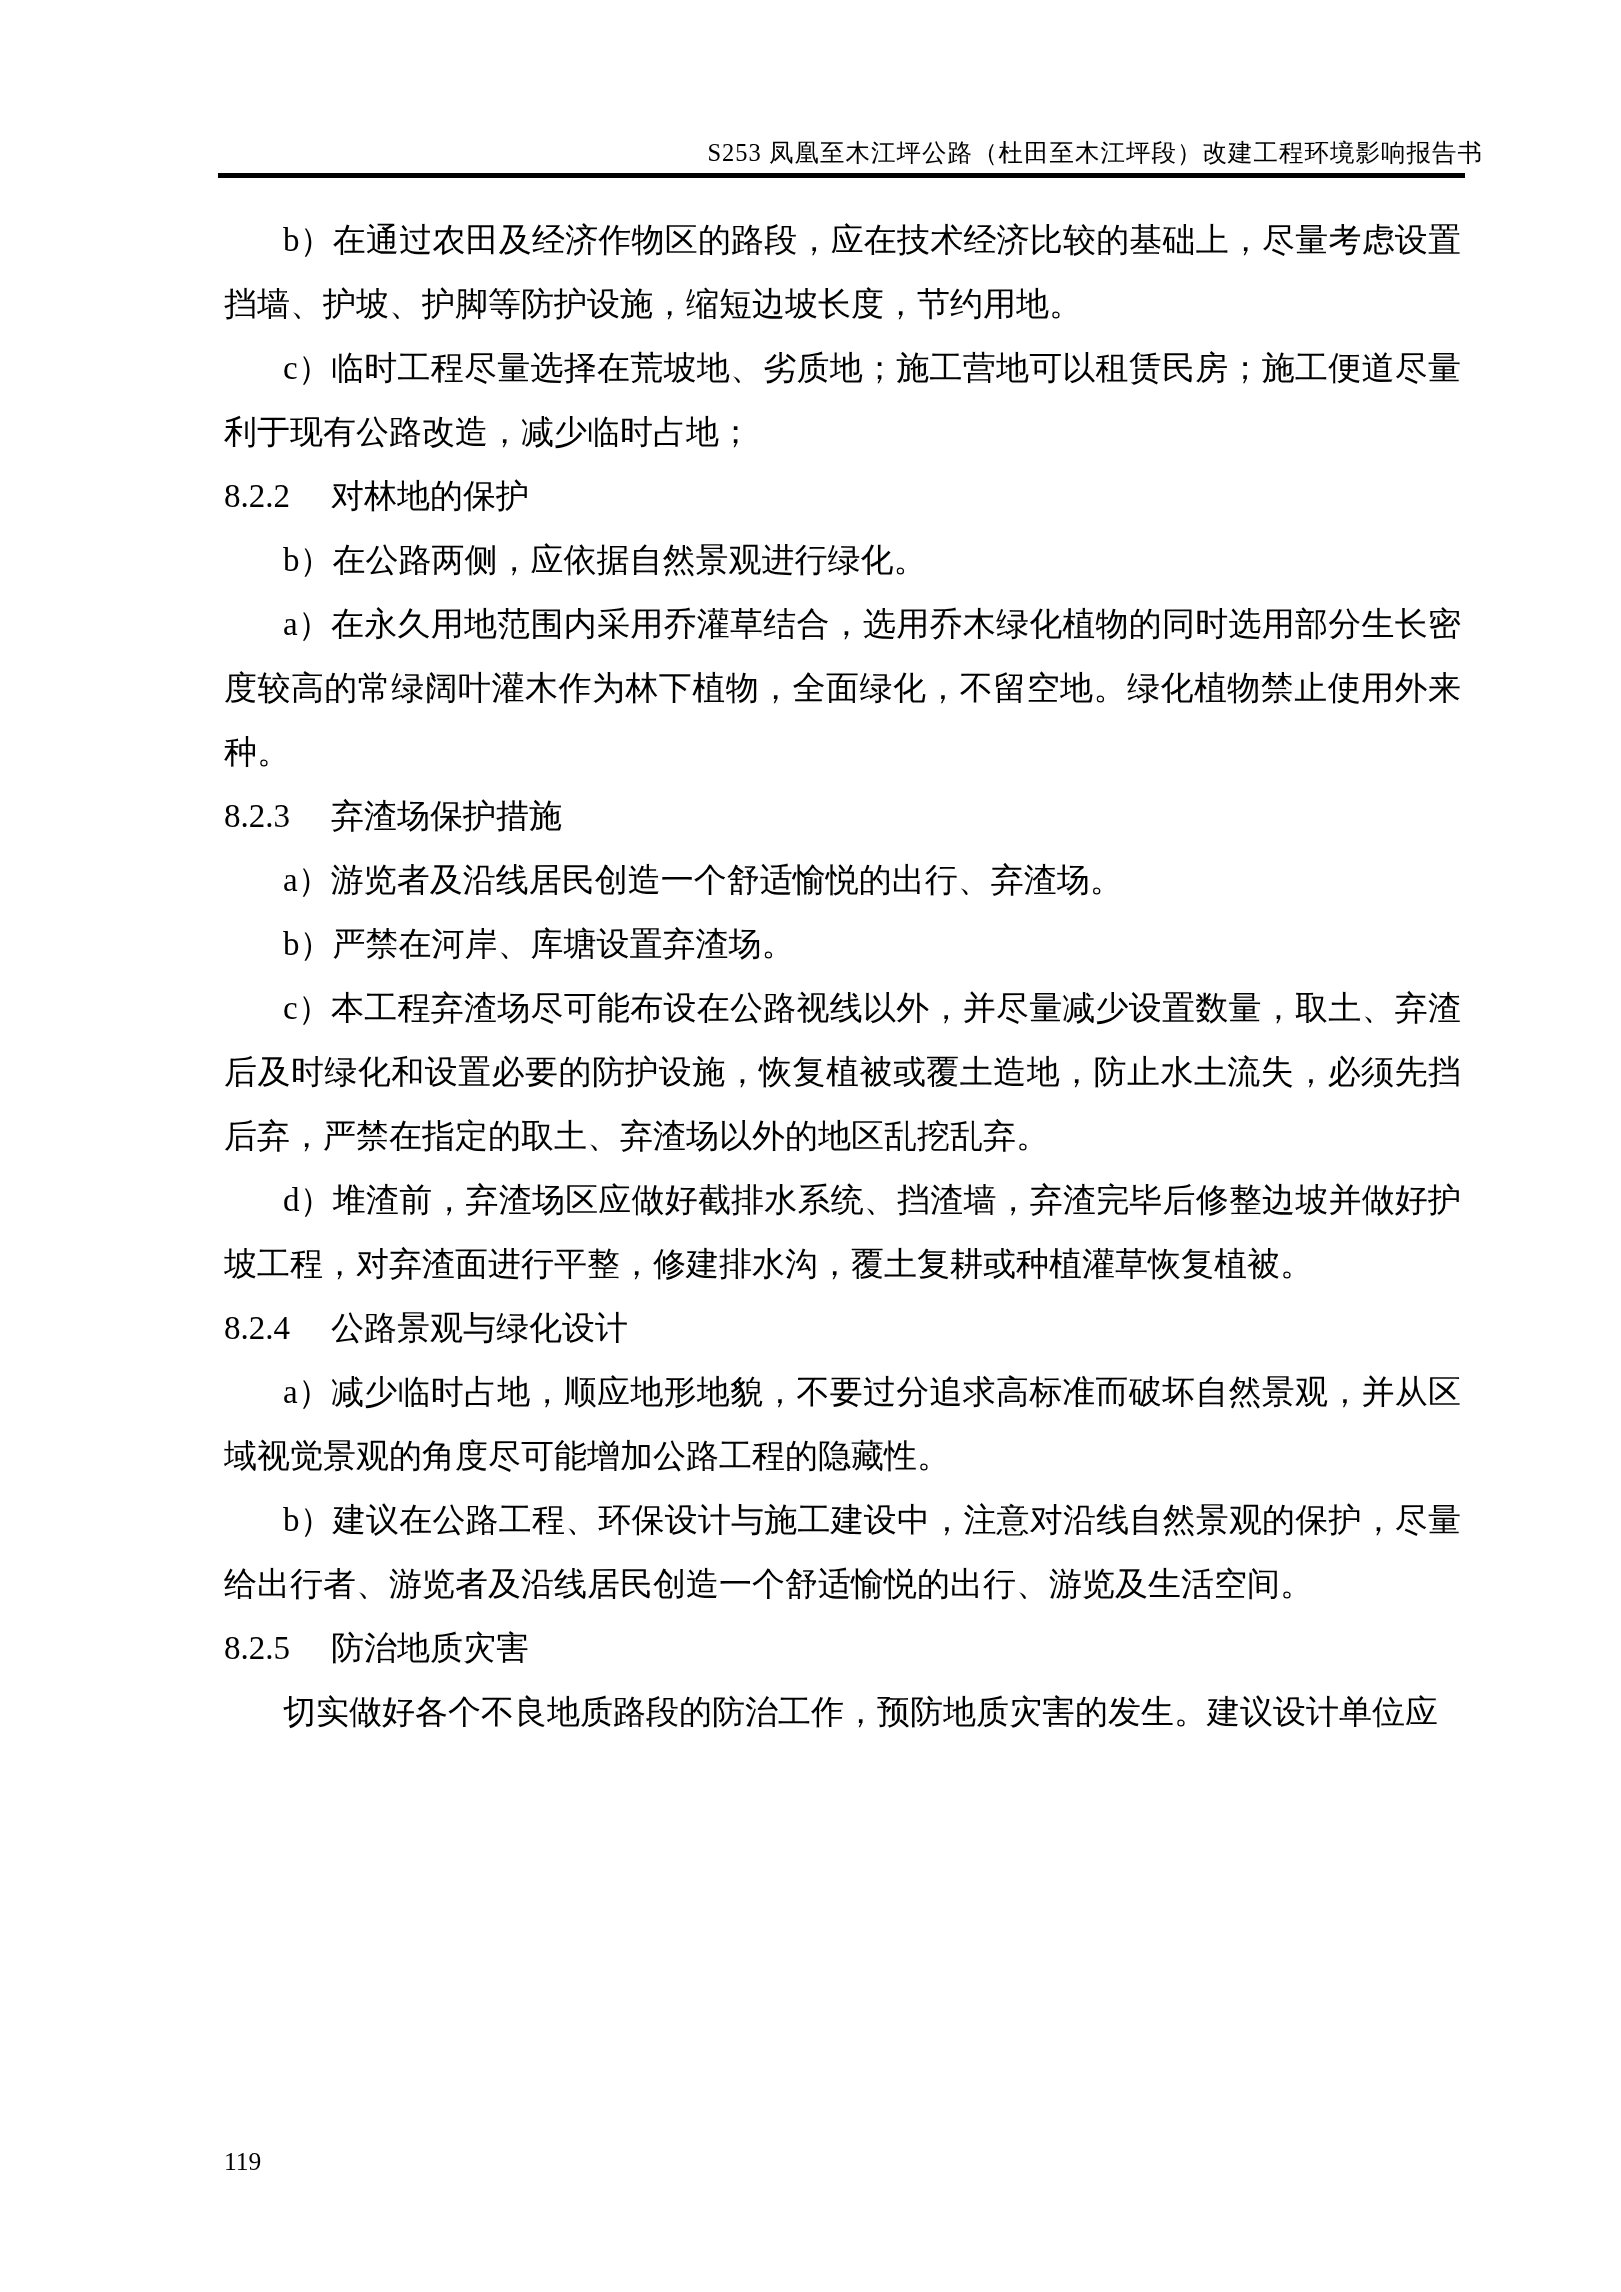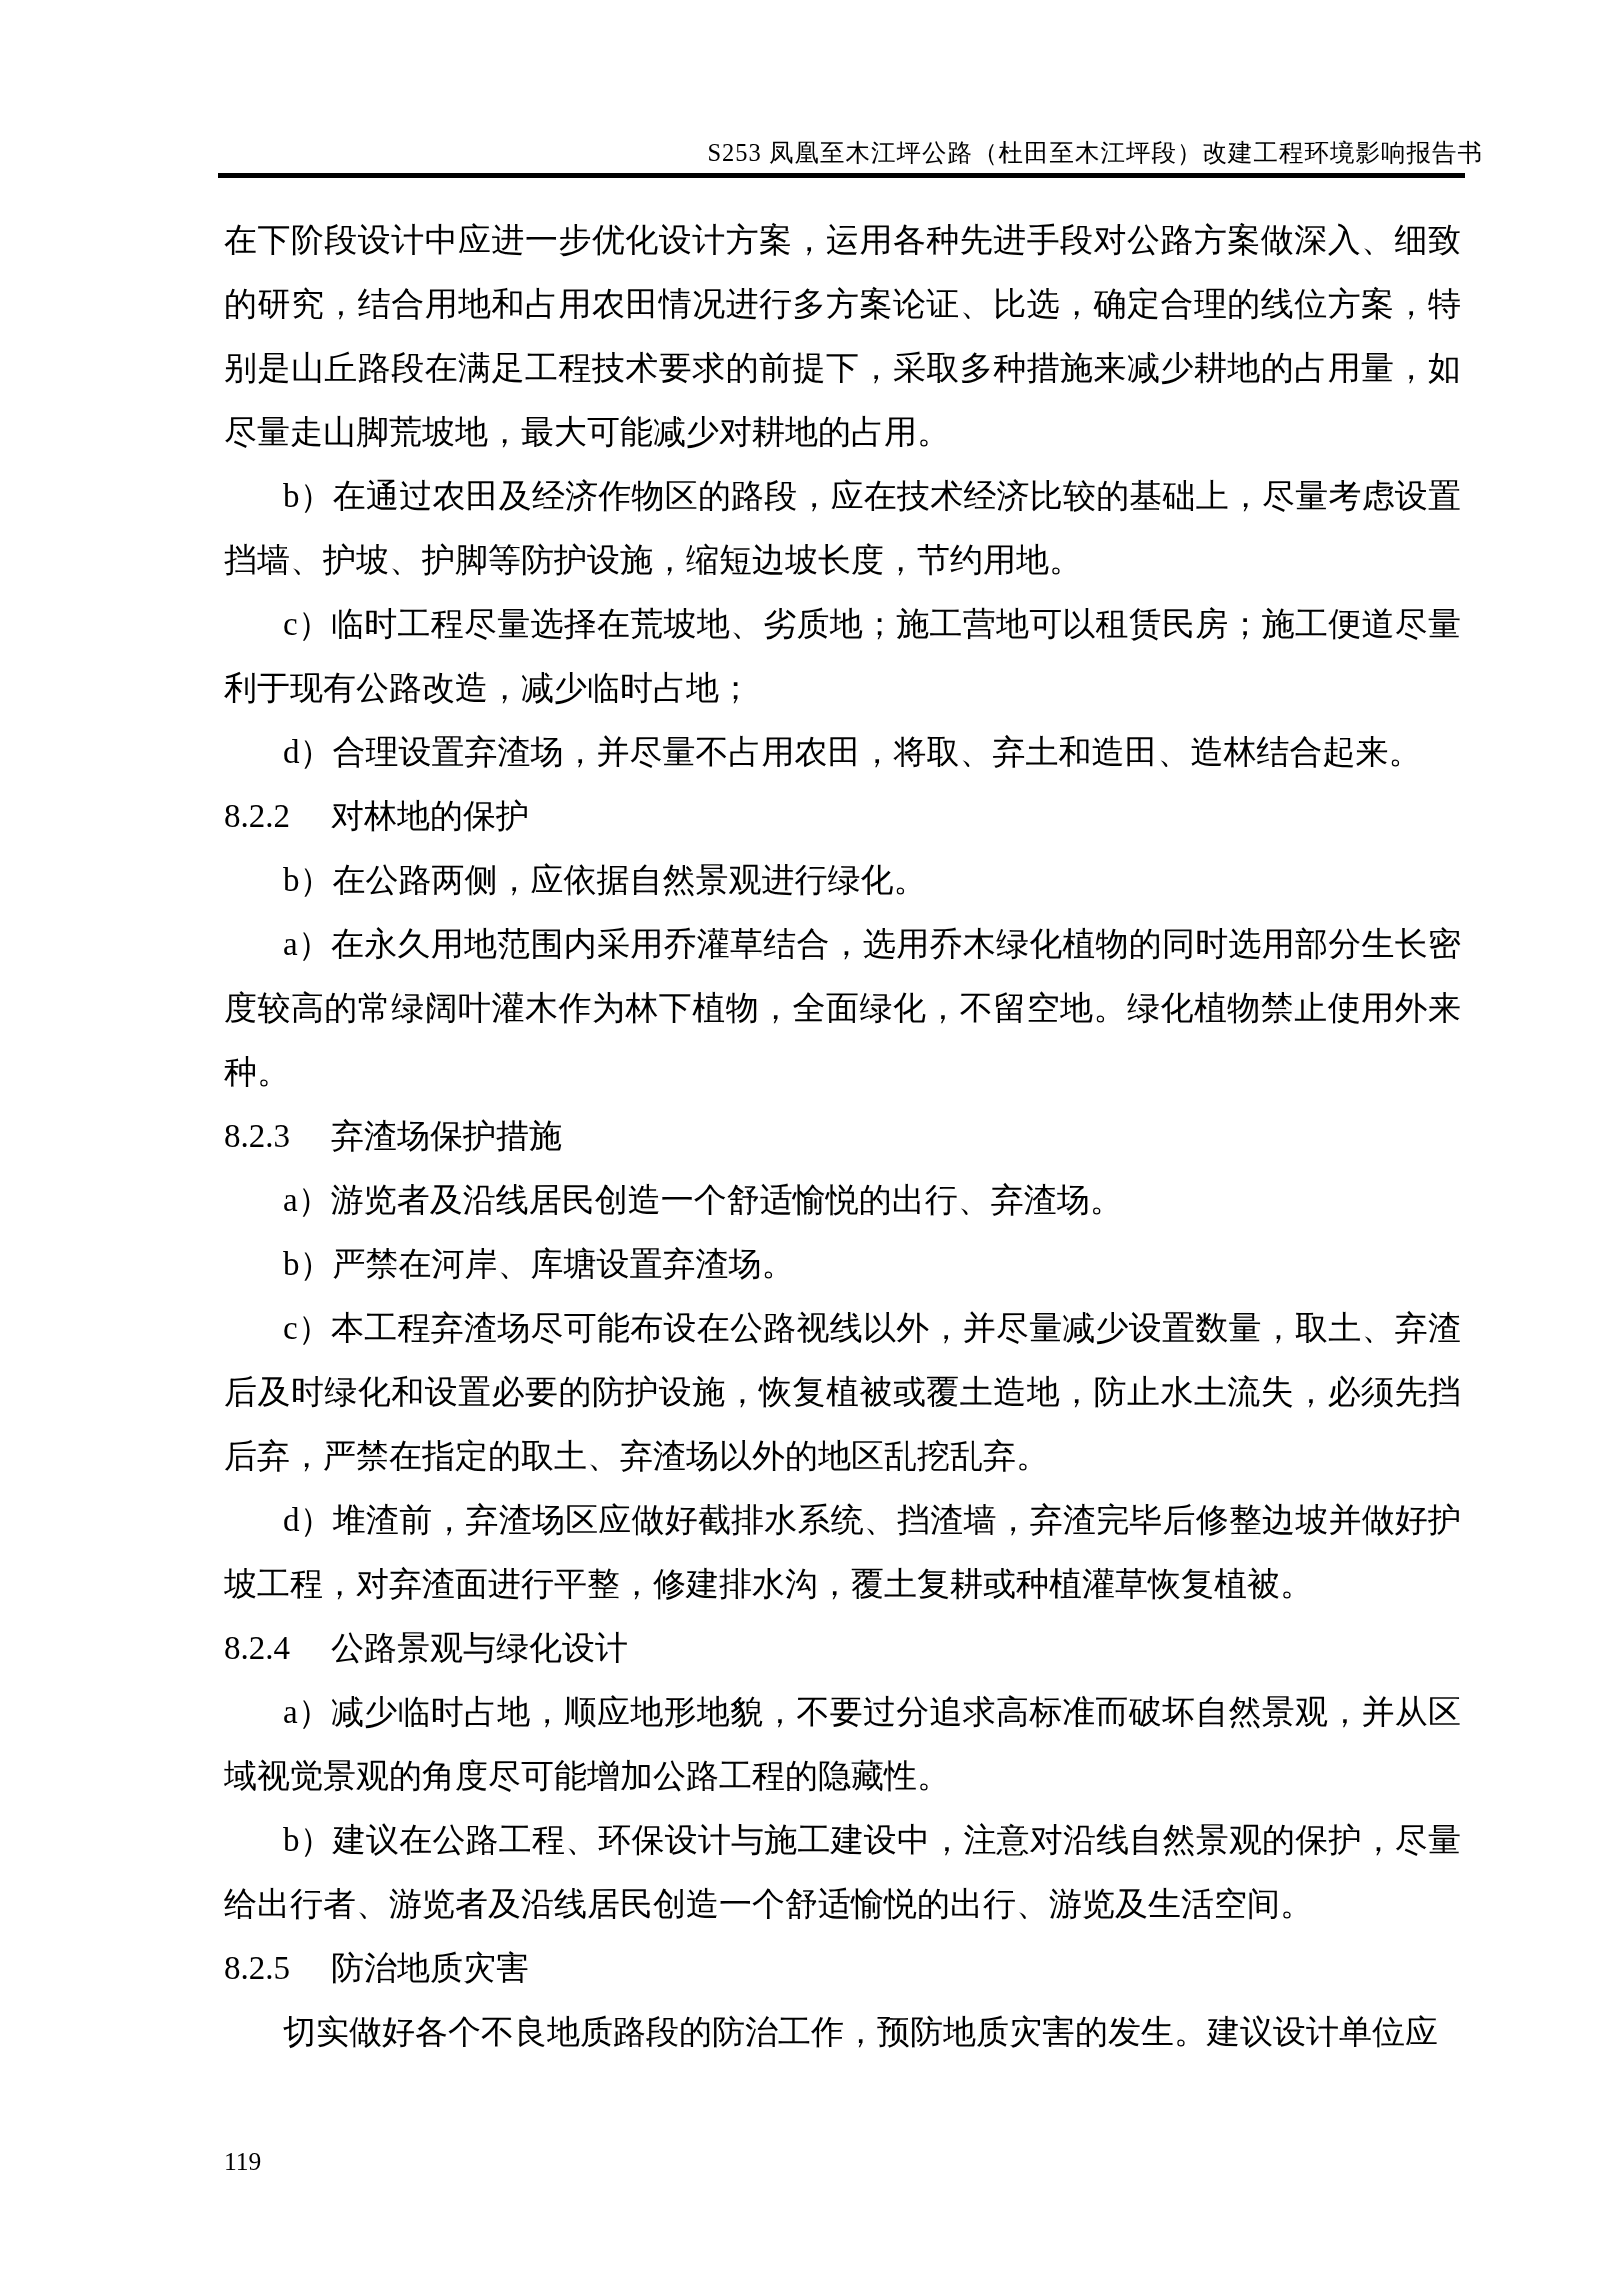--- a/index.html
+++ b/index.html
@@ -73,24 +73,22 @@
 <body>
 
 <div class="page">
 
   <header>
     <div class="header-title">S253 凤凰至木江坪公路（杜田至木江坪段）改建工程环境影响报告书</div>
     <div class="header-rule"></div>
   </header>
 
   <main class="page-body" id="body-container">
-      <p class="para">在下阶段设计中应进一步优化设计方案，运用各种先进手段对公路方案做深入、细致的研究，结合用地和占用农田情况进行多方案论证、比选，确定合理的线位方案，特别是山丘路段在满足工程技术要求的前提下，采取多种措施来减少耕地的占用量，如尽量走山脚荒坡地，最大可能减少对耕地的占用。</p>
       <p class="para indent">b）在通过农田及经济作物区的路段，应在技术经济比较的基础上，尽量考虑设置挡墙、护坡、护脚等防护设施，缩短边坡长度，节约用地。</p>
       <p class="para indent">c）临时工程尽量选择在荒坡地、劣质地；施工营地可以租赁民房；施工便道尽量利于现有公路改造，减少临时占地；</p>
-      <p class="para indent">d）合理设置弃渣场，并尽量不占用农田，将取、弃土和造田、造林结合起来。</p>
       <p class="heading"><span class="sec-num">8.2.2</span><span class="sec-title">对林地的保护</span></p>
       <p class="para indent">b）在公路两侧，应依据自然景观进行绿化。</p>
       <p class="para indent">a）在永久用地范围内采用乔灌草结合，选用乔木绿化植物的同时选用部分生长密度较高的常绿阔叶灌木作为林下植物，全面绿化，不留空地。绿化植物禁止使用外来种。</p>
       <p class="heading"><span class="sec-num">8.2.3</span><span class="sec-title">弃渣场保护措施</span></p>
       <p class="para indent">a）游览者及沿线居民创造一个舒适愉悦的出行、弃渣场。</p>
       <p class="para indent">b）严禁在河岸、库塘设置弃渣场。</p>
       <p class="para indent">c）本工程弃渣场尽可能布设在公路视线以外，并尽量减少设置数量，取土、弃渣后及时绿化和设置必要的防护设施，恢复植被或覆土造地，防止水土流失，必须先挡后弃，严禁在指定的取土、弃渣场以外的地区乱挖乱弃。</p>
       <p class="para indent">d）堆渣前，弃渣场区应做好截排水系统、挡渣墙，弃渣完毕后修整边坡并做好护坡工程，对弃渣面进行平整，修建排水沟，覆土复耕或种植灌草恢复植被。</p>
       <p class="heading"><span class="sec-num">8.2.4</span><span class="sec-title">公路景观与绿化设计</span></p>
       <p class="para indent">a）减少临时占地，顺应地形地貌，不要过分追求高标准而破坏自然景观，并从区域视觉景观的角度尽可能增加公路工程的隐藏性。</p>

